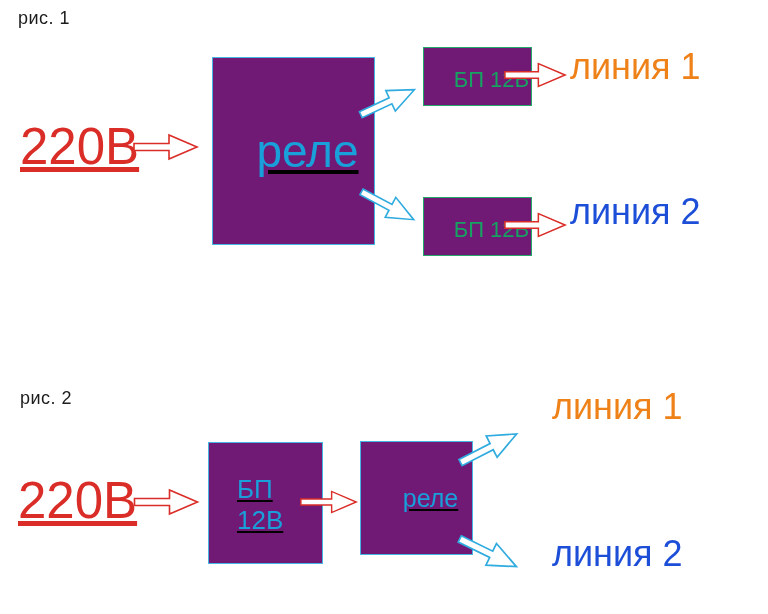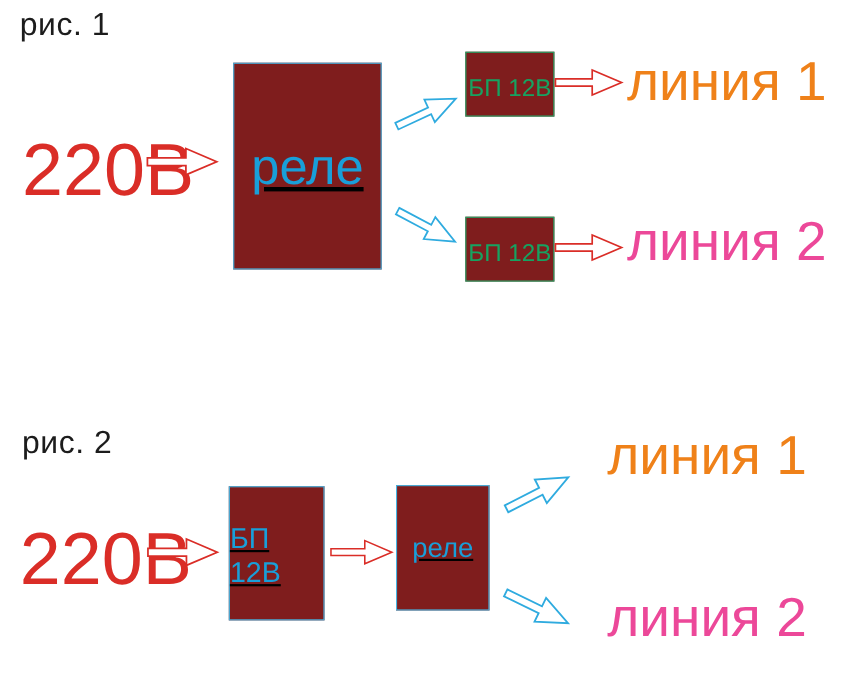--- a/index.html
+++ b/index.html
@@ -11,38 +11,40 @@
   #canvas {
     position: relative;
     width: 768px;
     height: 614px;
     background: #ffffff;
     overflow: hidden;
   }
   .abs { position: absolute; line-height: 1; white-space: nowrap; }
 
   .caption {
-    font-size: 29px;
+    font-size: 18px;
     color: #1c1c1c;
     letter-spacing: 0.5px;
   }
   .source-label {
-    font-size: 67px;
+    font-size: 51px;
     color: #da2d27;
+    text-decoration: underline;
   }
-  .line-label { font-size: 50px; text-align: right; }
+  .line-label { font-size: 36px; text-align: right; }
   .line-orange { color: #ef8119; }
-  .line-gray  { color: #ec4899; }
+  .line-gray  { color: #1d4ed8; }
 
   .box {
     position: absolute;
-    background: #7f1d1d;
+    background: #701a75;
     display: flex;
     align-items: center;
     justify-content: center;
+    padding-left: 28px;
   }
   .box-cyan  { border: 1.5px solid #45b5e3; text-decoration: underline; }
   .box-green { border: 1.5px solid #23a869; }
 
   .relay-text-lg { font-size: 46px; color: #199fd9; }
   .relay-text-sm { font-size: 25px; color: #199fd9; }
   .psu-text-green { font-size: 22px; color: #16a361; padding-top: 7px; }
   .psu-text-cyan  { font-size: 26px; color: #199fd9; padding-top: 3px; }
 
   .arrow { position: absolute; }

